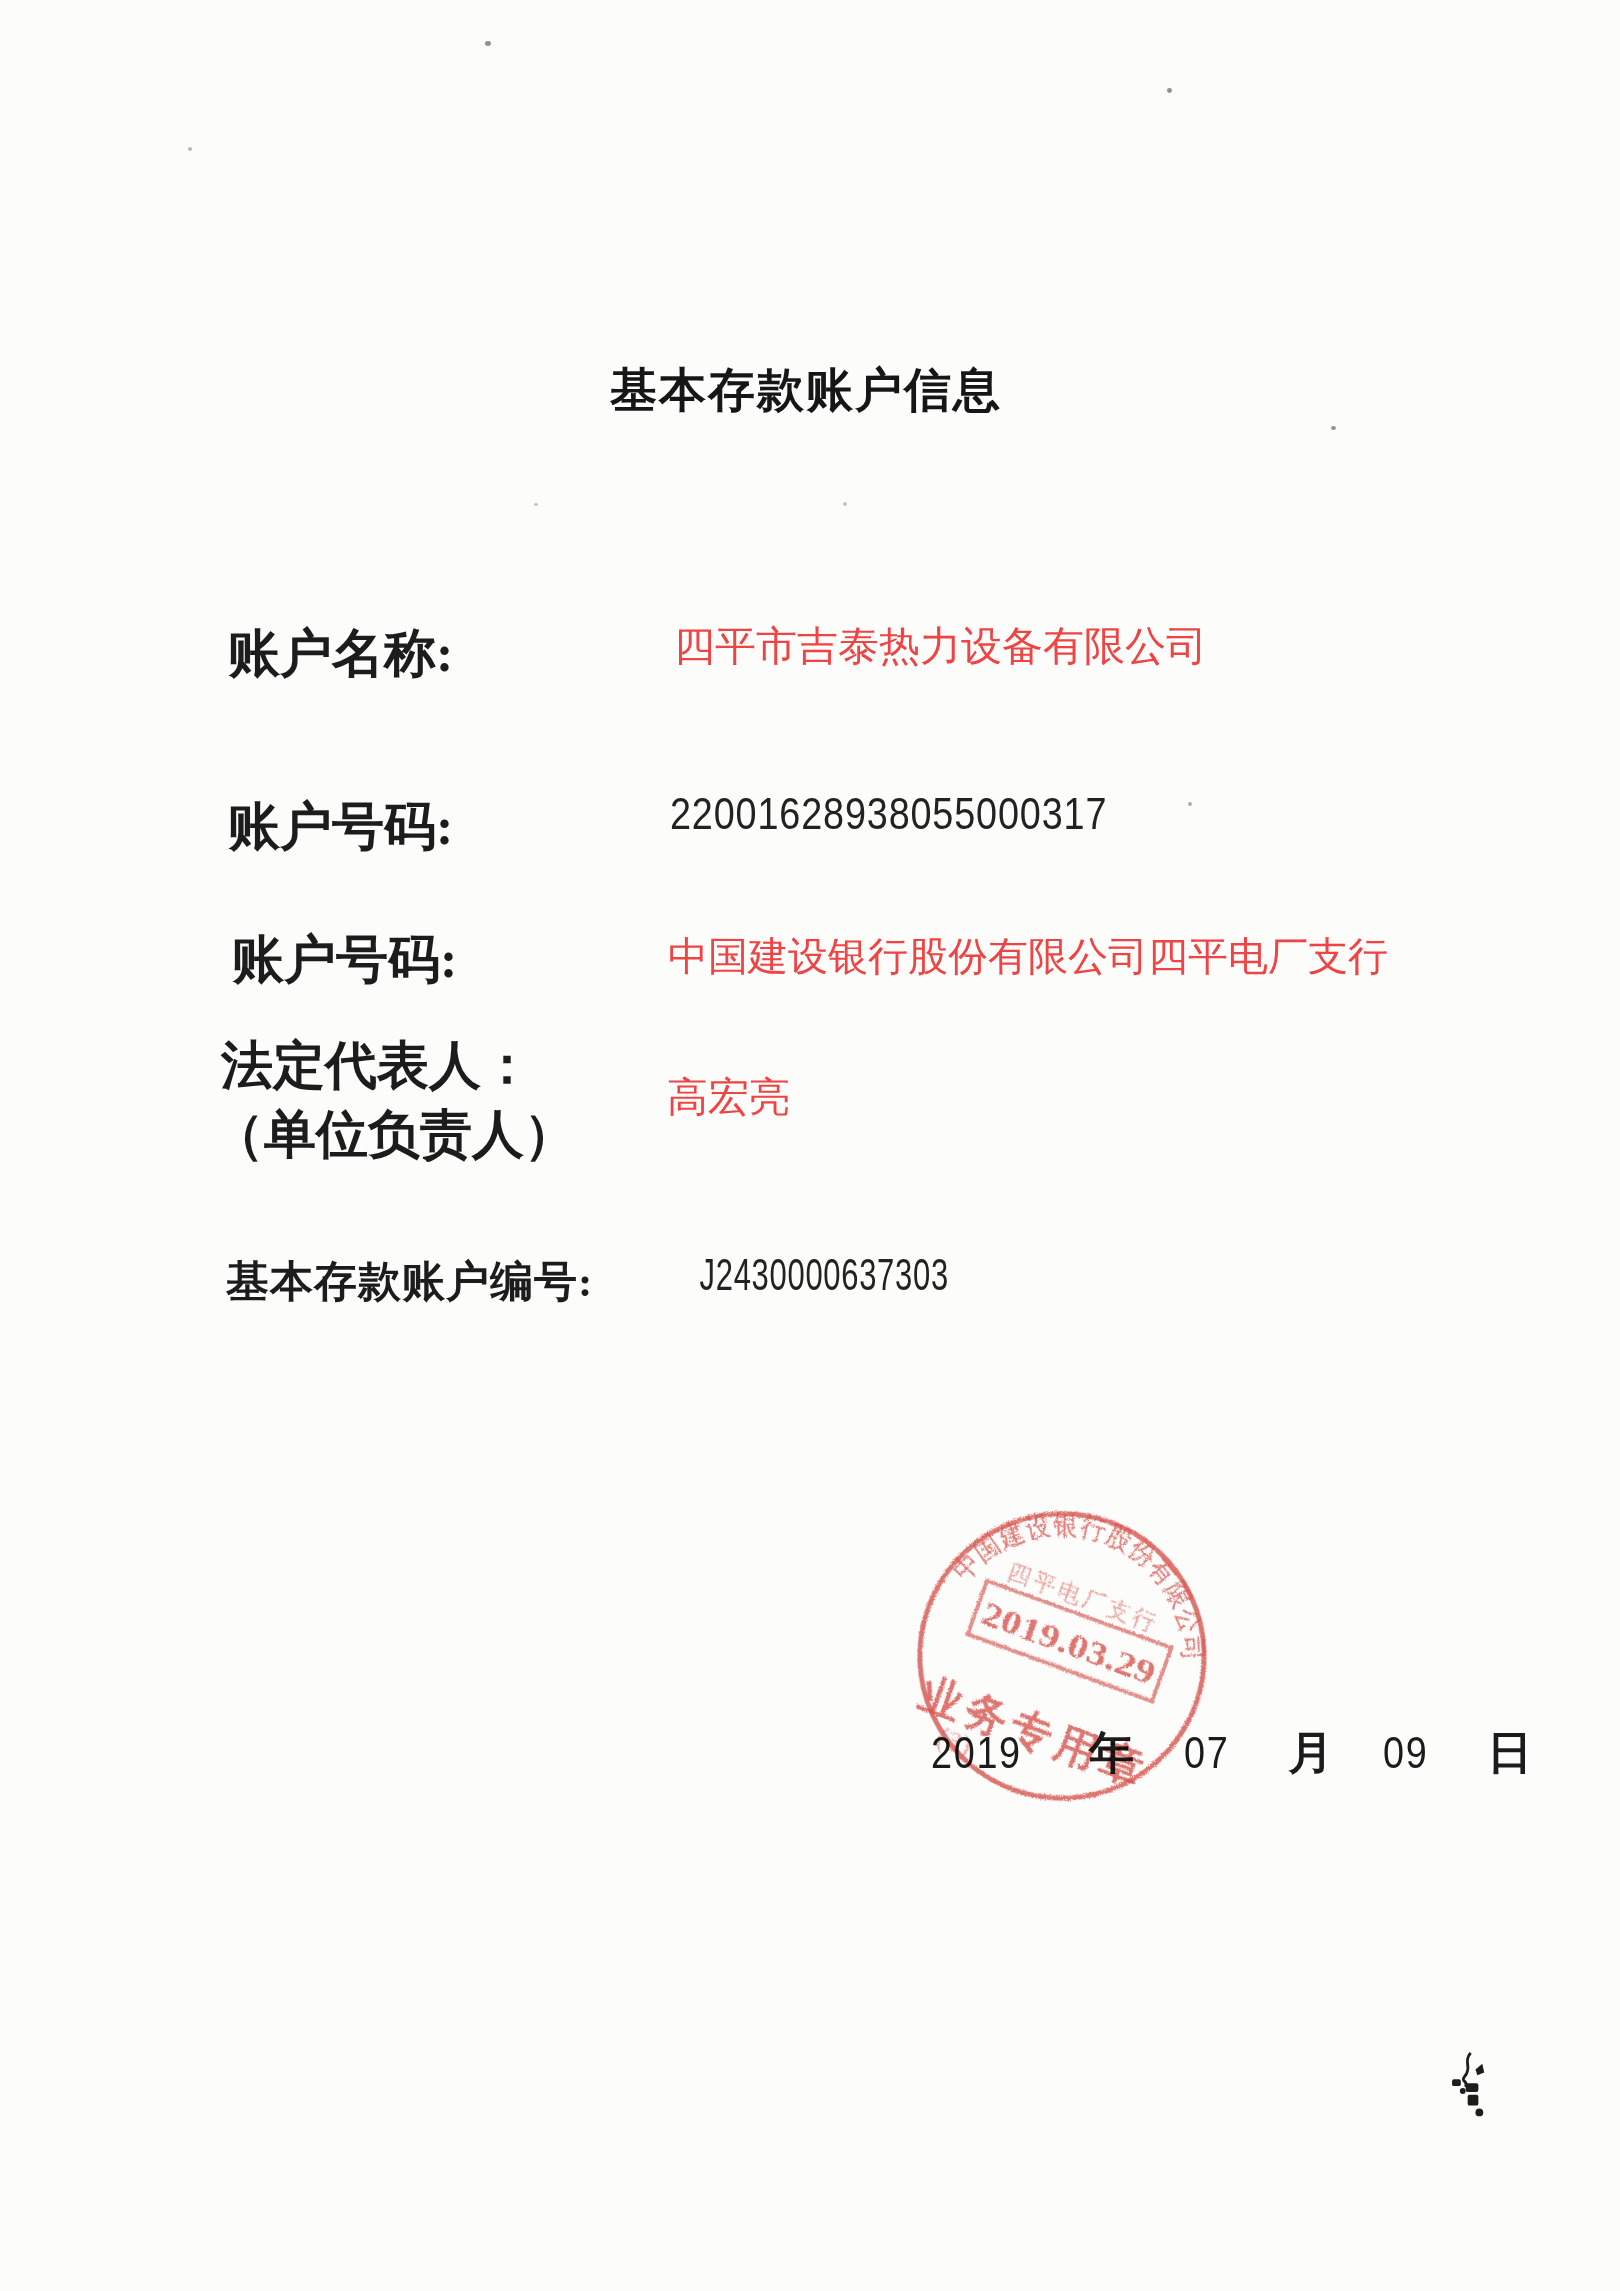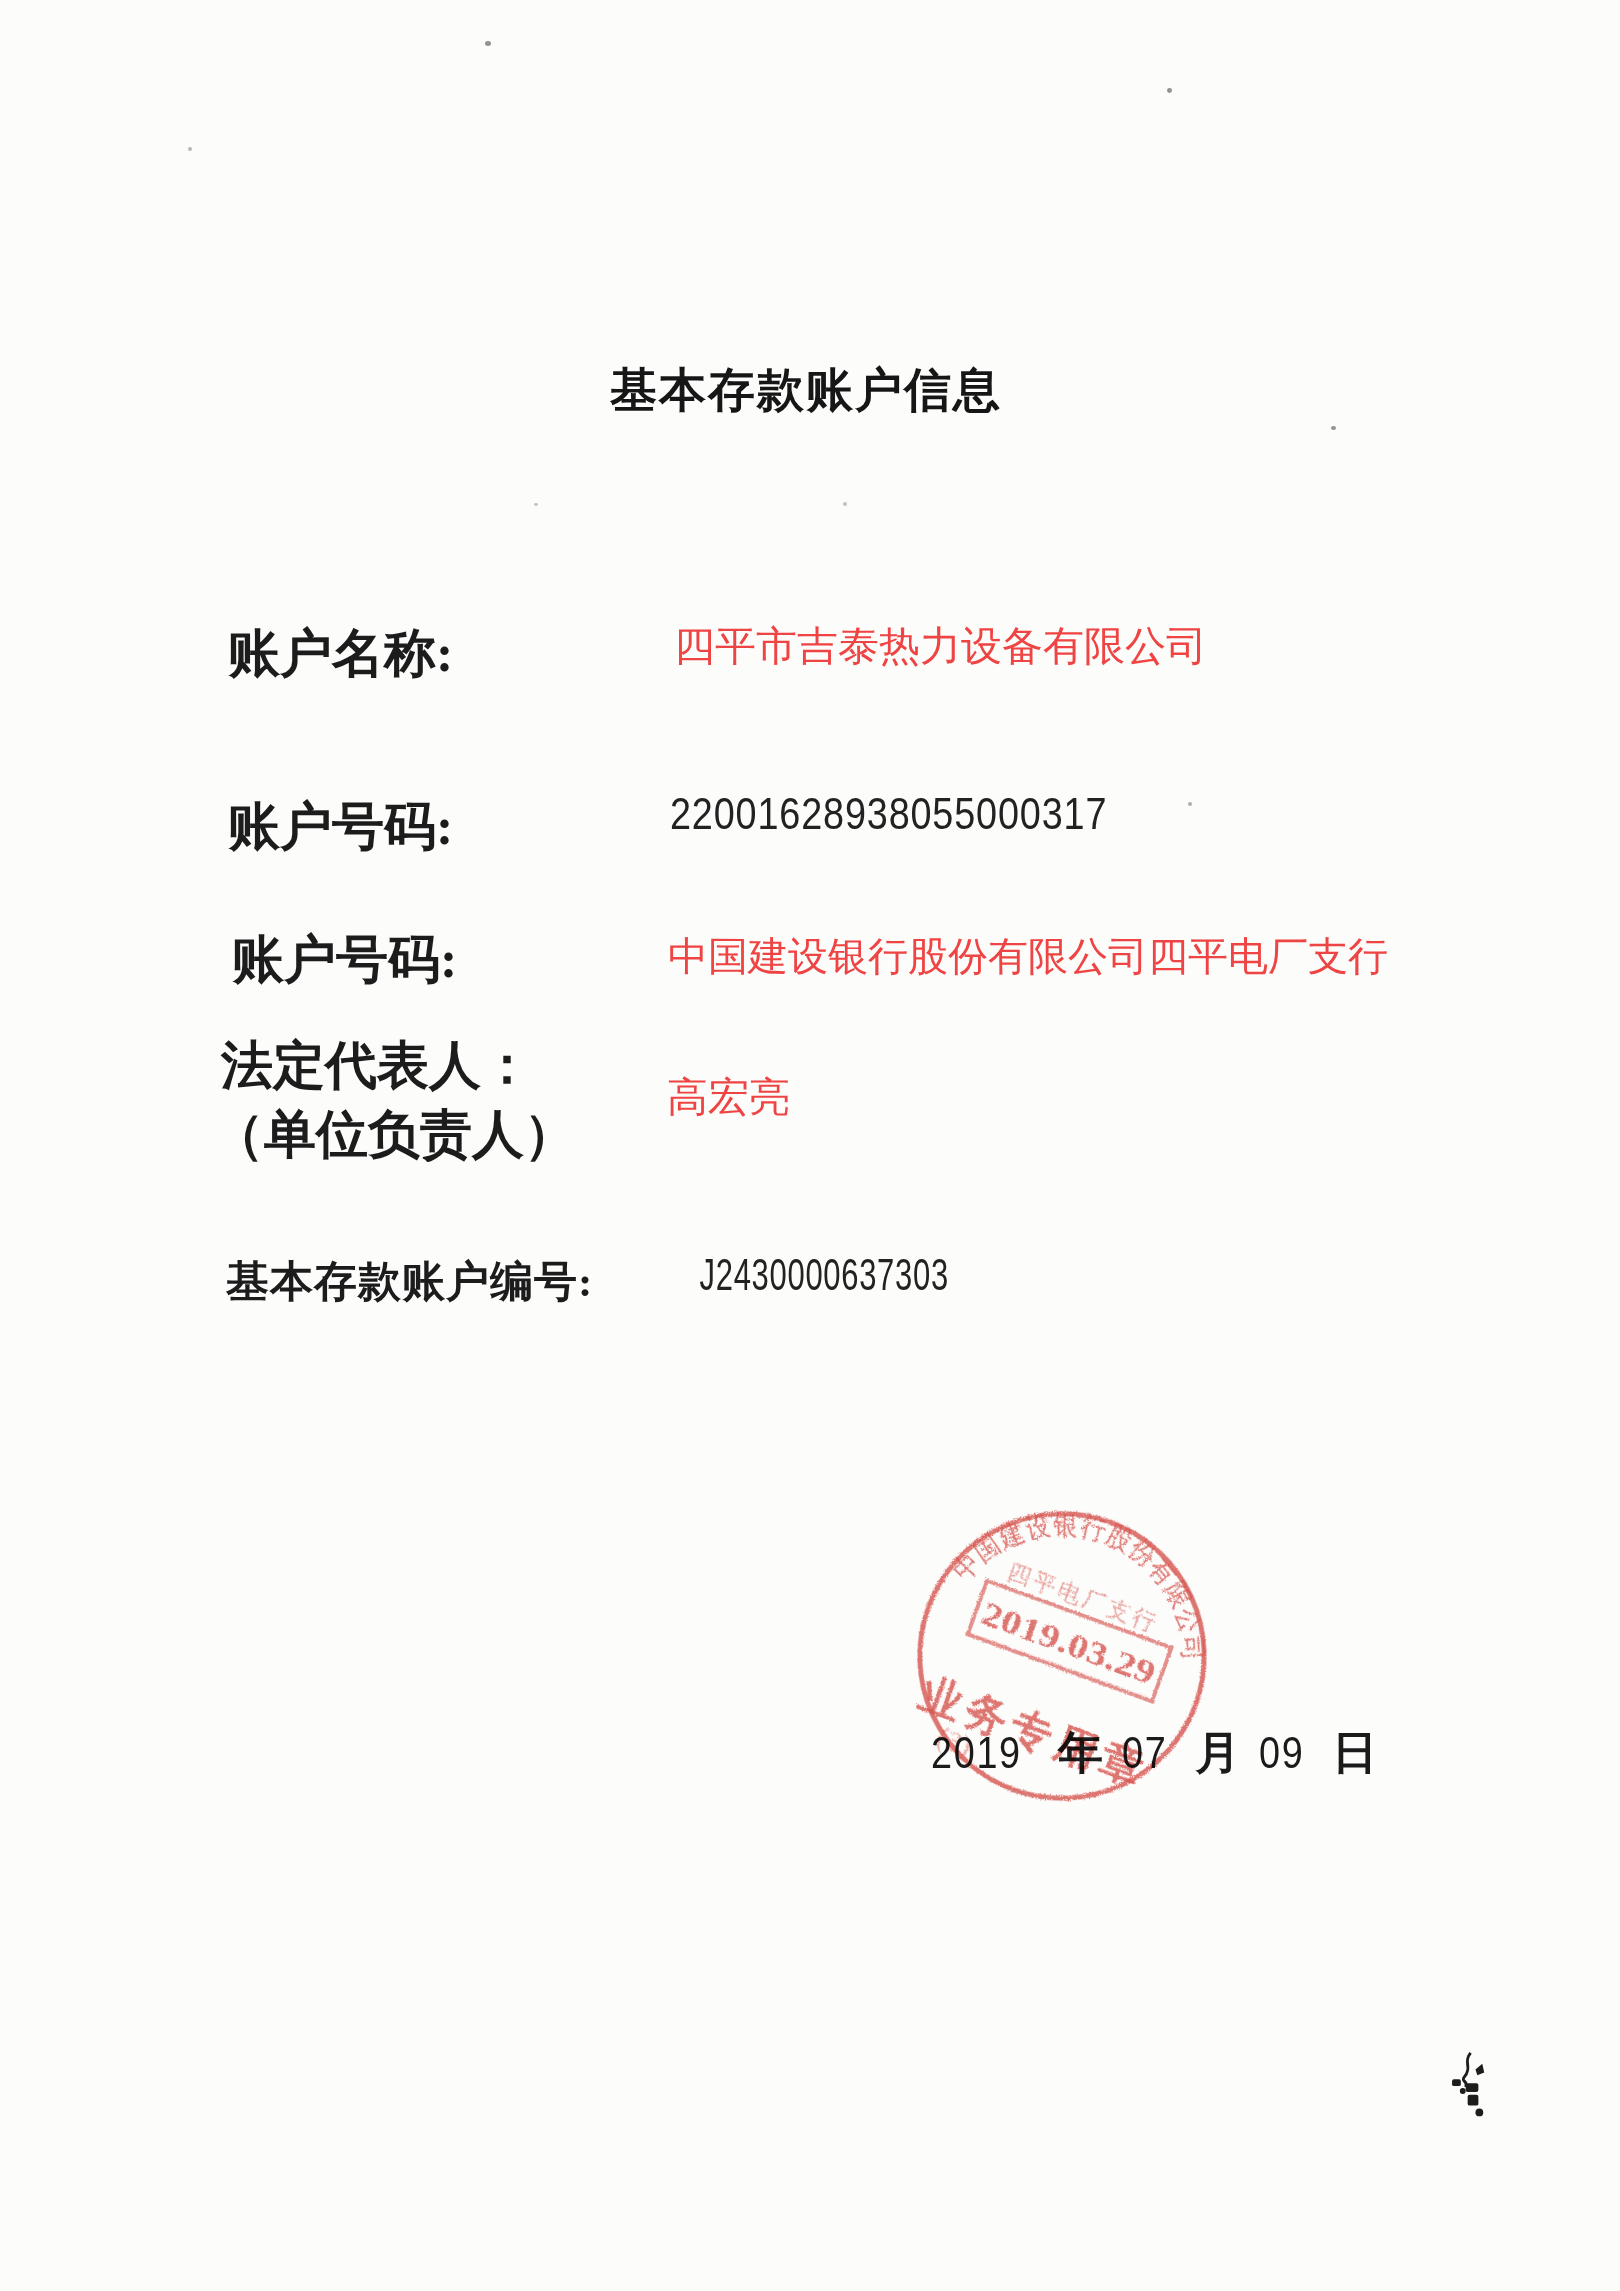--- a/index.html
+++ b/index.html
@@ -41,21 +41,21 @@
   .lbl-3{left:232px;top:925px;}
   .val-3{left:668px;top:929px;font-size:40px;}
   .lbl-4a{left:221px;top:1031px;}
   .lbl-4b{left:212px;top:1100px;}
   .val-4{left:667px;top:1070px;}
   .lbl-5{left:211px;top:1253px;font-size:43px;letter-spacing:1px;margin-left:15px;}
   .val-5{left:667px;top:1249px;transform:scaleX(0.82);}
   .date-line{
     left:931px;top:1723px;
     display:flex;align-items:baseline;
-    column-gap:19px;
+    column-gap:50px;
     font-size:45px;font-weight:600;color:#1b1b1b;
     white-space:nowrap;
   }
   .date-line .num{
     font-family:"Liberation Sans", sans-serif;
     font-weight:500;
     display:inline-block;
     transform:scaleX(0.84);transform-origin:left center;
     letter-spacing:2px;
   }

